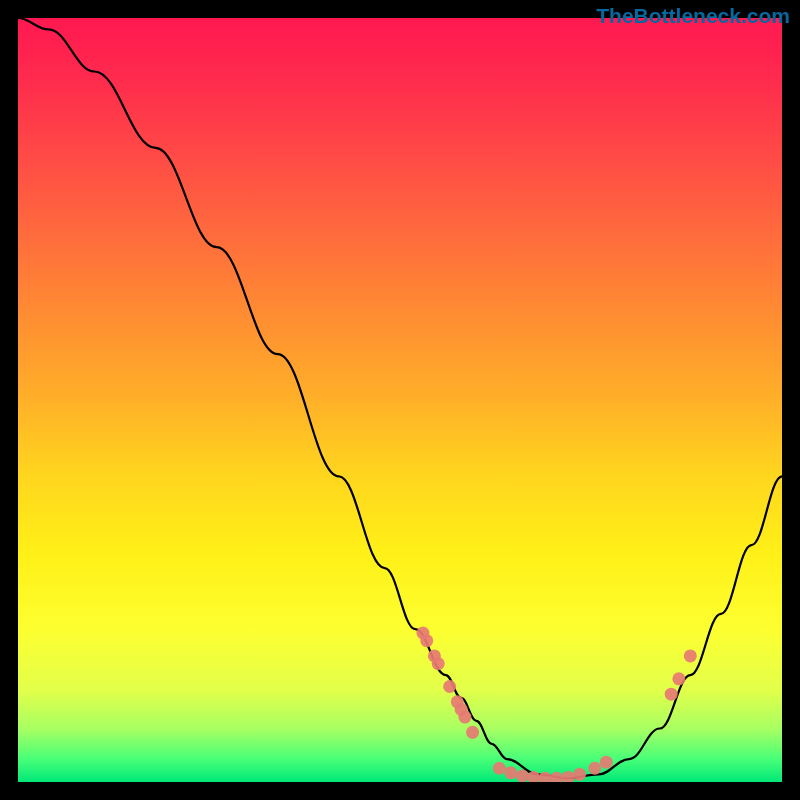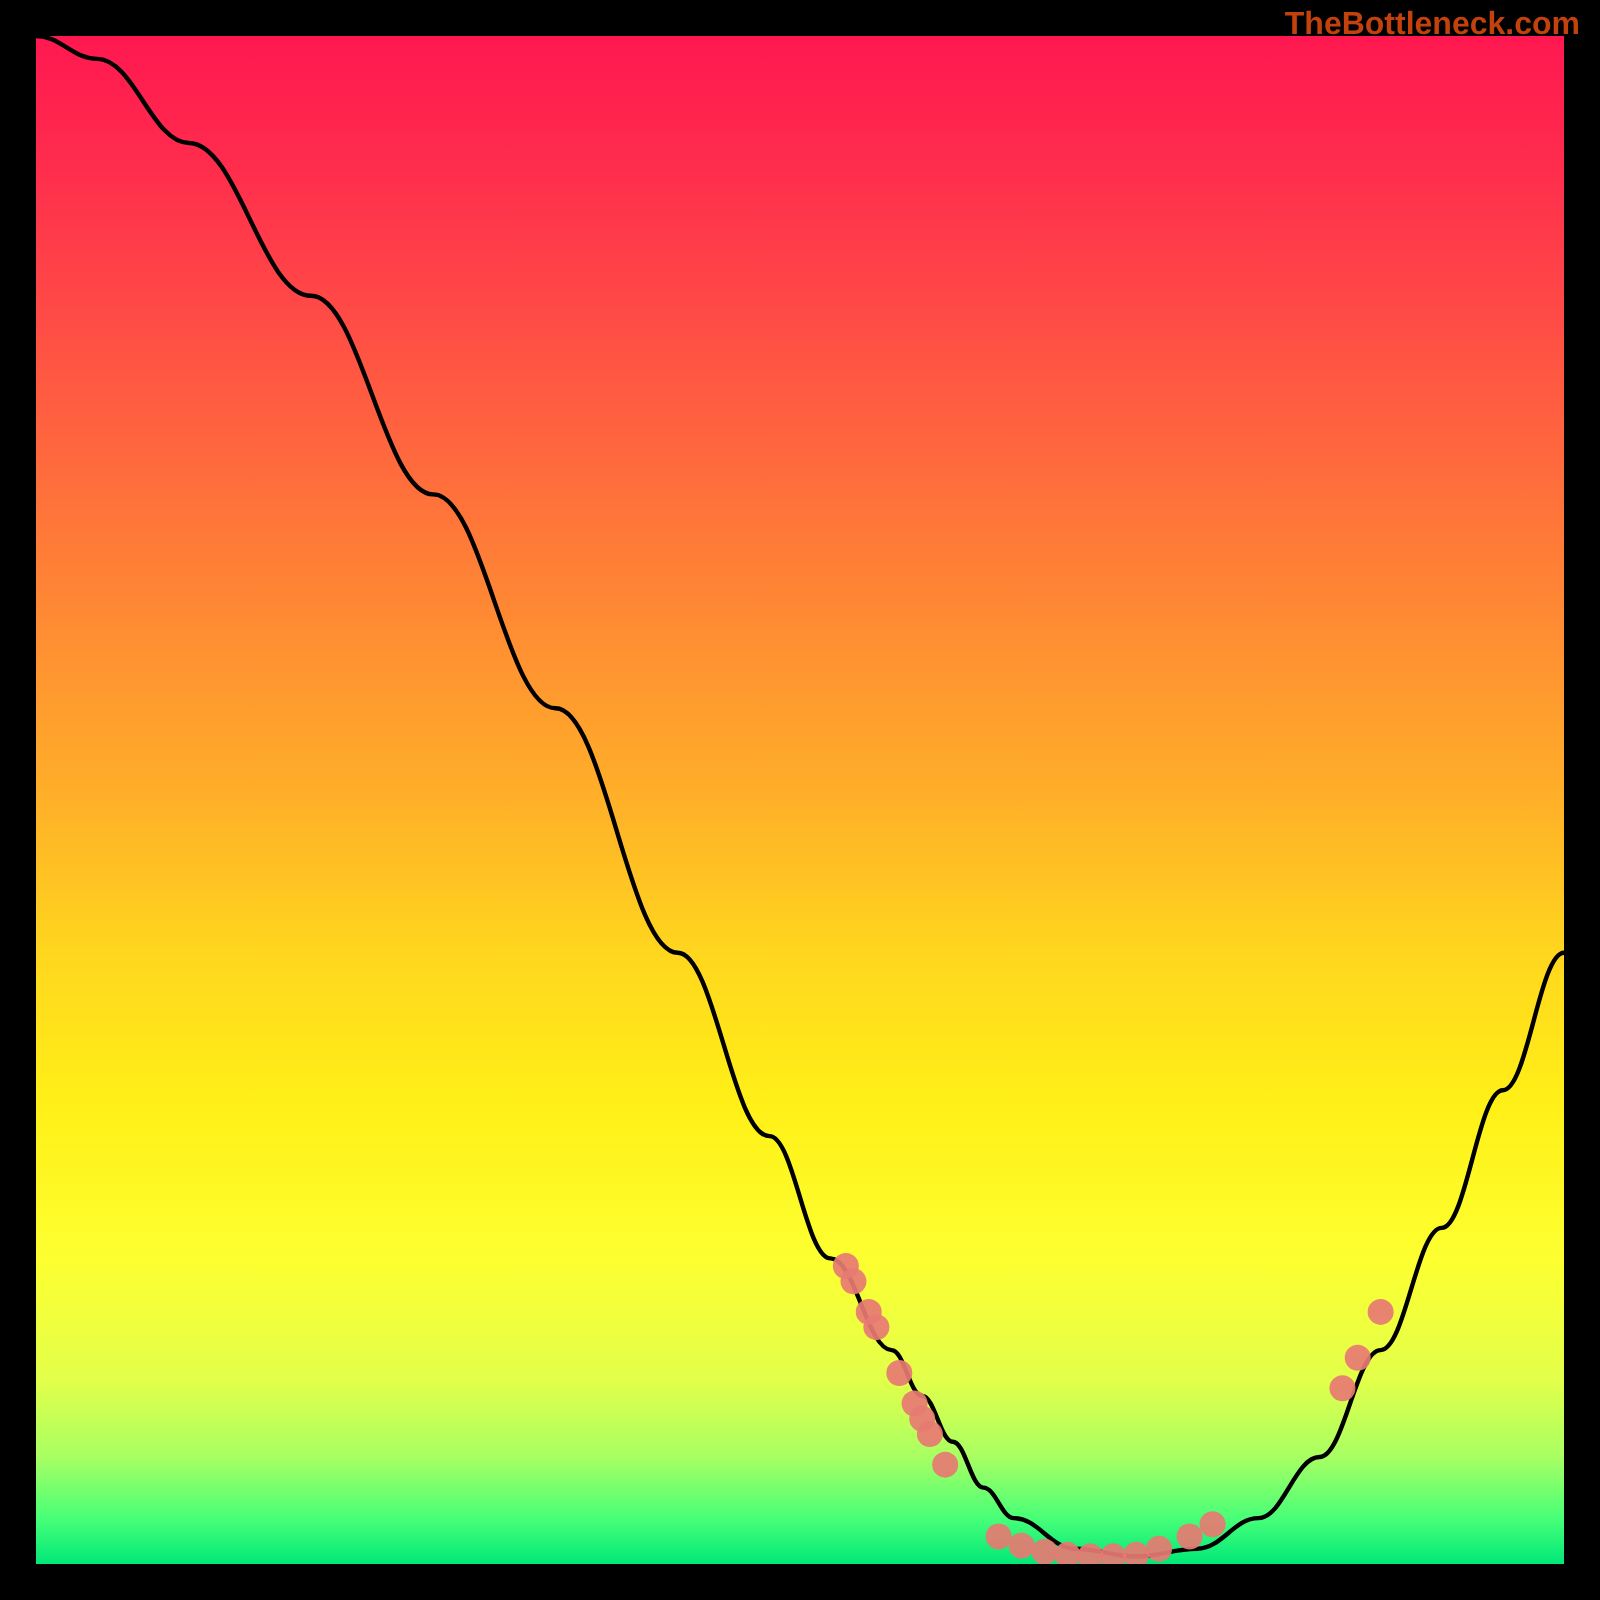--- a/index.html
+++ b/index.html
@@ -8,22 +8,22 @@
     height: 800px;
     background: #000000;
     position: relative;
     font-family: Arial, sans-serif;
     overflow: hidden;
   }
   .watermark {
     position: absolute;
     top: 4px;
     right: 10px;
-    color: #c2410c;
-    font-size: 16px;
+    color: #0369a1;
+    font-size: 21px;
     font-weight: bold;
     z-index: 10;
   }
   .plot-area {
     position: absolute;
     left: 18px;
     top: 18px;
     width: 764px;
     height: 764px;
   }

